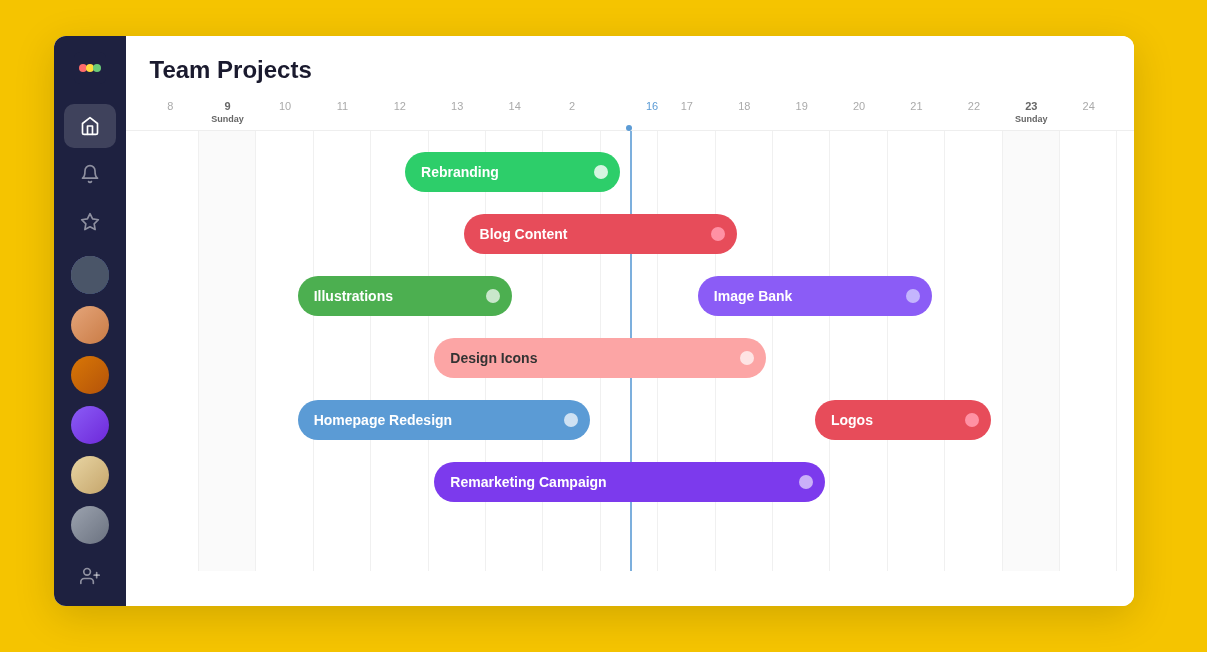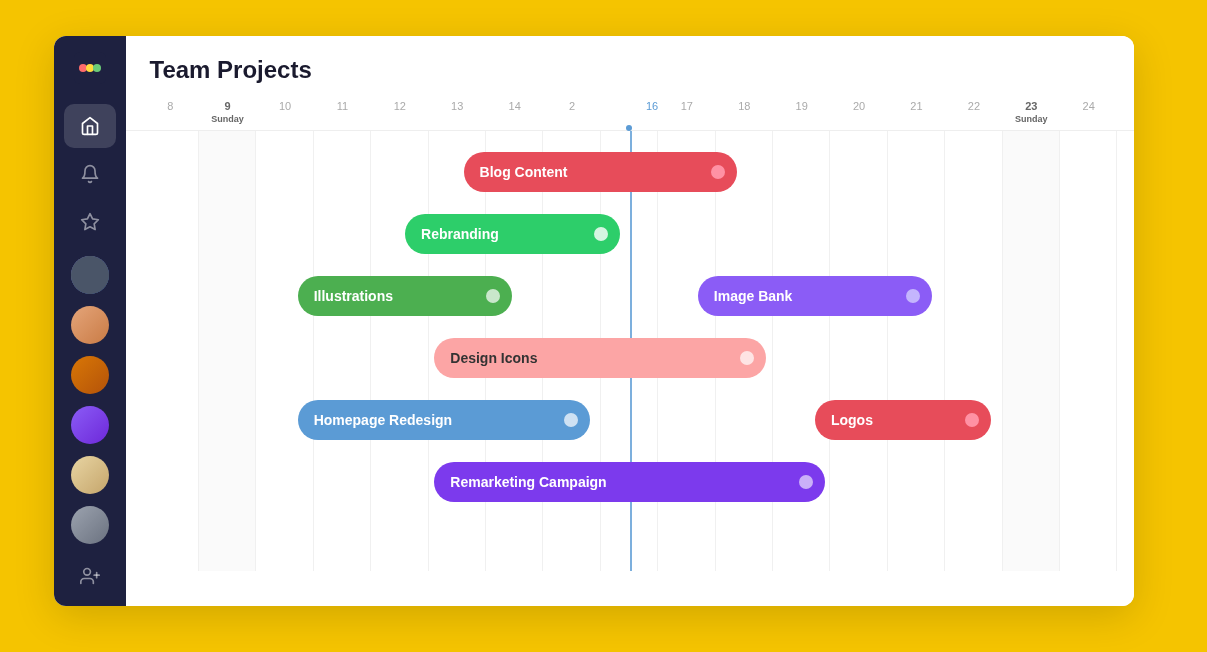--- a/index.html
+++ b/index.html
@@ -395,32 +395,32 @@
               <div class="gantt-grid-col"></div>
               <div class="gantt-grid-col"></div>
               <div class="gantt-grid-col" style="background: rgb(250, 250, 250);"></div>
               <div class="gantt-grid-col"></div>
             </div>
 
           <div class="gantt-today-line" id="today-line" style="left: calc(50%);"></div>
 
           <div id="gantt-rows" style="position:relative; z-index:3;">
               <div class="gantt-row">
+                <div class="gantt-bar bar-green" style="left: 27%; width: 22%;">
+                  <span>Rebranding</span>
+                  <div class="bar-dot dot-light"></div>
+                </div>
+              </div>
+              <div class="gantt-row">
                 <div class="gantt-bar bar-red" style="left: 33%; width: 28%;">
                   <span>Blog Content</span>
                   <div class="bar-dot dot-pink"></div>
                 </div>
               </div>
               <div class="gantt-row">
-                <div class="gantt-bar bar-green" style="left: 27%; width: 22%;">
-                  <span>Rebranding</span>
-                  <div class="bar-dot dot-light"></div>
-                </div>
-              </div>
-              <div class="gantt-row">
                 <div class="gantt-bar bar-green2" style="left: 16%; width: 22%;">
                   <span>Illustrations</span>
                   <div class="bar-dot dot-lightgreen"></div>
                 </div>
                 <div class="gantt-bar bar-purple" style="left: 57%; width: 24%;">
                   <span>Image Bank</span>
                   <div class="bar-dot dot-lightpurple"></div>
                 </div>
               </div>
               <div class="gantt-row">

